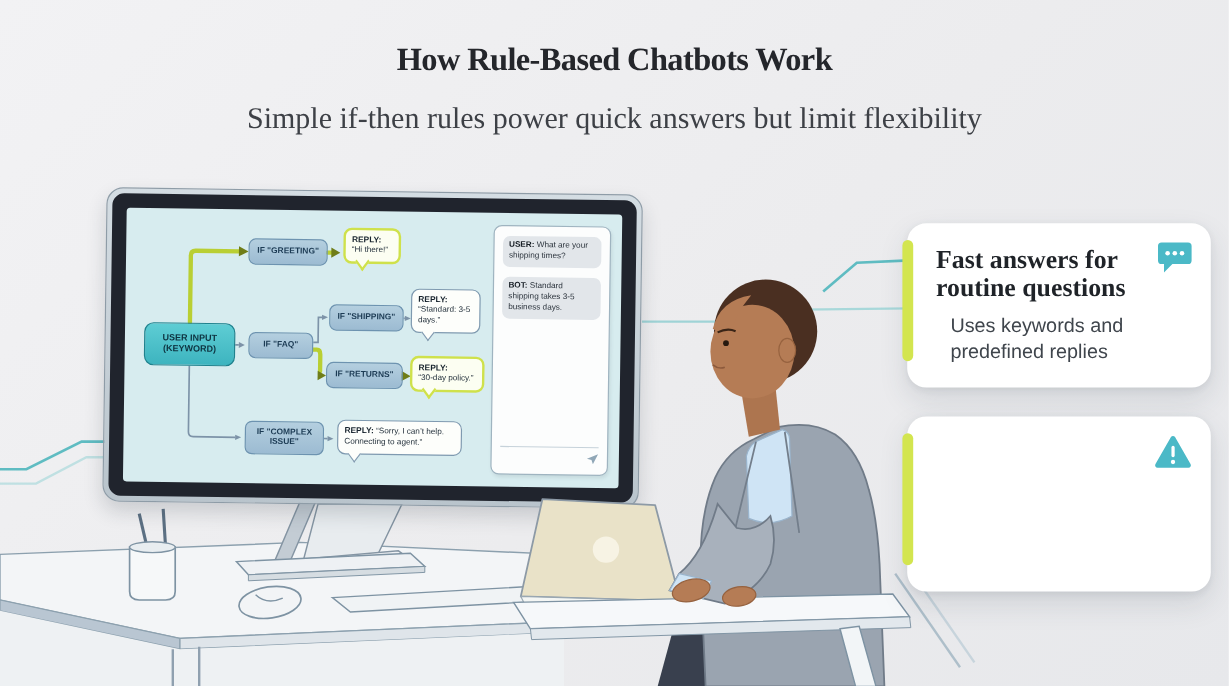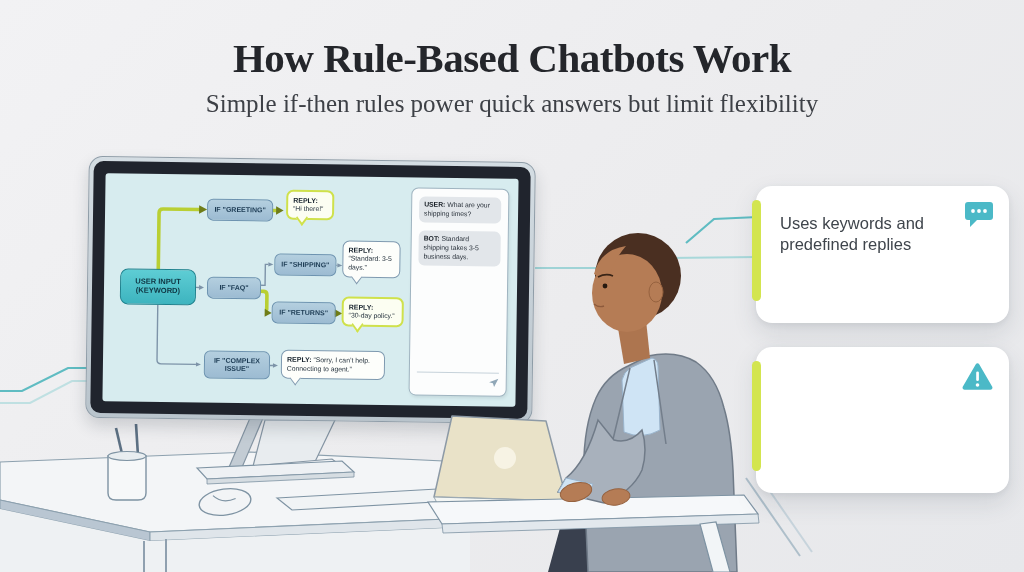--- a/index.html
+++ b/index.html
@@ -5,25 +5,25 @@
   html,body{margin:0;padding:0;}
   body{
     width:1024px;height:572px;overflow:hidden;position:relative;
     background:linear-gradient(135deg,#f2f2f4 0%,#ececee 55%,#e7e8eb 100%);
     font-family:"Liberation Sans",sans-serif;
   }
   svg{display:block}
   
   .header{position:absolute;top:34px;left:0;right:0;text-align:center;z-index:2;}
   .header h1{
-    font-family:"Liberation Serif",serif;font-weight:700;font-size:41px;
+    font-family:"Liberation Serif",serif;font-weight:700;font-size:27px;
     color:#24262b;margin:0;letter-spacing:-.5px;
   }
   .header .subtitle{
-    font-family:"Liberation Serif",serif;font-size:25px;color:#3d4046;margin-top:8px;
+    font-family:"Liberation Serif",serif;font-size:25px;color:#3d4046;margin-top:21px;
   }
   
   .layerA{position:absolute;left:0;top:0;z-index:1;pointer-events:none;}
   .layerB{position:absolute;left:0;top:0;z-index:4;pointer-events:none;}
   
   .monitor{
     position:absolute;left:87px;top:159px;width:447px;height:262px;
     transform:rotate(.8deg);background:linear-gradient(#d4dde3,#b9c4cc);
     border:1px solid #8e9ca7;border-radius:14px;padding:4px;box-sizing:border-box;
     box-shadow:0 8px 16px rgba(40,50,60,.18);z-index:3;
@@ -65,21 +65,21 @@
     box-shadow:0 10px 24px rgba(50,60,75,.13),0 2px 6px rgba(50,60,75,.08);
     padding:18px 18px 18px 24px;box-sizing:border-box;z-index:6;
   }
   .card::before{
     content:"";position:absolute;left:-4px;top:14px;bottom:22px;width:9px;border-radius:5px;background:#d3e54f;
   }
   .card h2{
     font-family:"Liberation Serif",serif;font-weight:700;font-size:21.5px;line-height:1.13;
     color:#1f2328;margin:0;padding-right:42px;
   }
-  .card p{font-size:16.5px;color:#3f454c;margin:9px 0 0;line-height:1.28;}
+  .card p{font-size:16.5px;color:#3f454c;margin:9px 12px 0;line-height:1.28;}
   .card .icon{position:absolute;right:15px;top:15px;}
   .card1{top:186px;height:137px;}
   .card2{top:347px;height:146px;}
 </style>
 </head>
 <body>
 
 <svg class="layerA" width="1024" height="572" viewBox="0 0 1024 572">
 
   <path d="M0,391 L22,391 L68,368 L92,368" fill="none" stroke="#5fbcc2" stroke-width="2.2"></path>
@@ -255,20 +255,21 @@
 
 <div class="card card1">
   <span class="icon">
     <svg width="30" height="28" viewBox="0 0 30 28">
       <path d="M4 1h22q3 0 3 3v12q0 3-3 3H13l-7 7v-7H4q-3 0-3-3V4q0-3 3-3z" fill="#4bb9c7"></path>
       <circle cx="9" cy="10" r="1.9" fill="#fff"></circle>
         <circle cx="15" cy="10" r="1.9" fill="#fff"></circle>
         <circle cx="21" cy="10" r="1.9" fill="#fff"></circle>
     </svg>
   </span>
+  <h2>Fast answers for routine questions</h2>
   <p>Uses keywords and predefined replies</p>
 </div>
 
 <div class="card card2">
   <span class="icon">
     <svg width="33" height="29" viewBox="0 0 33 29">
       <path d="M14.8 2.2 1.9 24.6a2.1 2.1 0 0 0 1.8 3.2h25.6a2.1 2.1 0 0 0 1.8-3.2L18.2 2.2a2.1 2.1 0 0 0-3.4 0z" fill="#4bb9c7"></path>
       <rect x="15.2" y="9.5" width="2.7" height="9.5" rx="1.35" fill="#fff"></rect>
       <circle cx="16.5" cy="23" r="1.8" fill="#fff"></circle>
     </svg>

